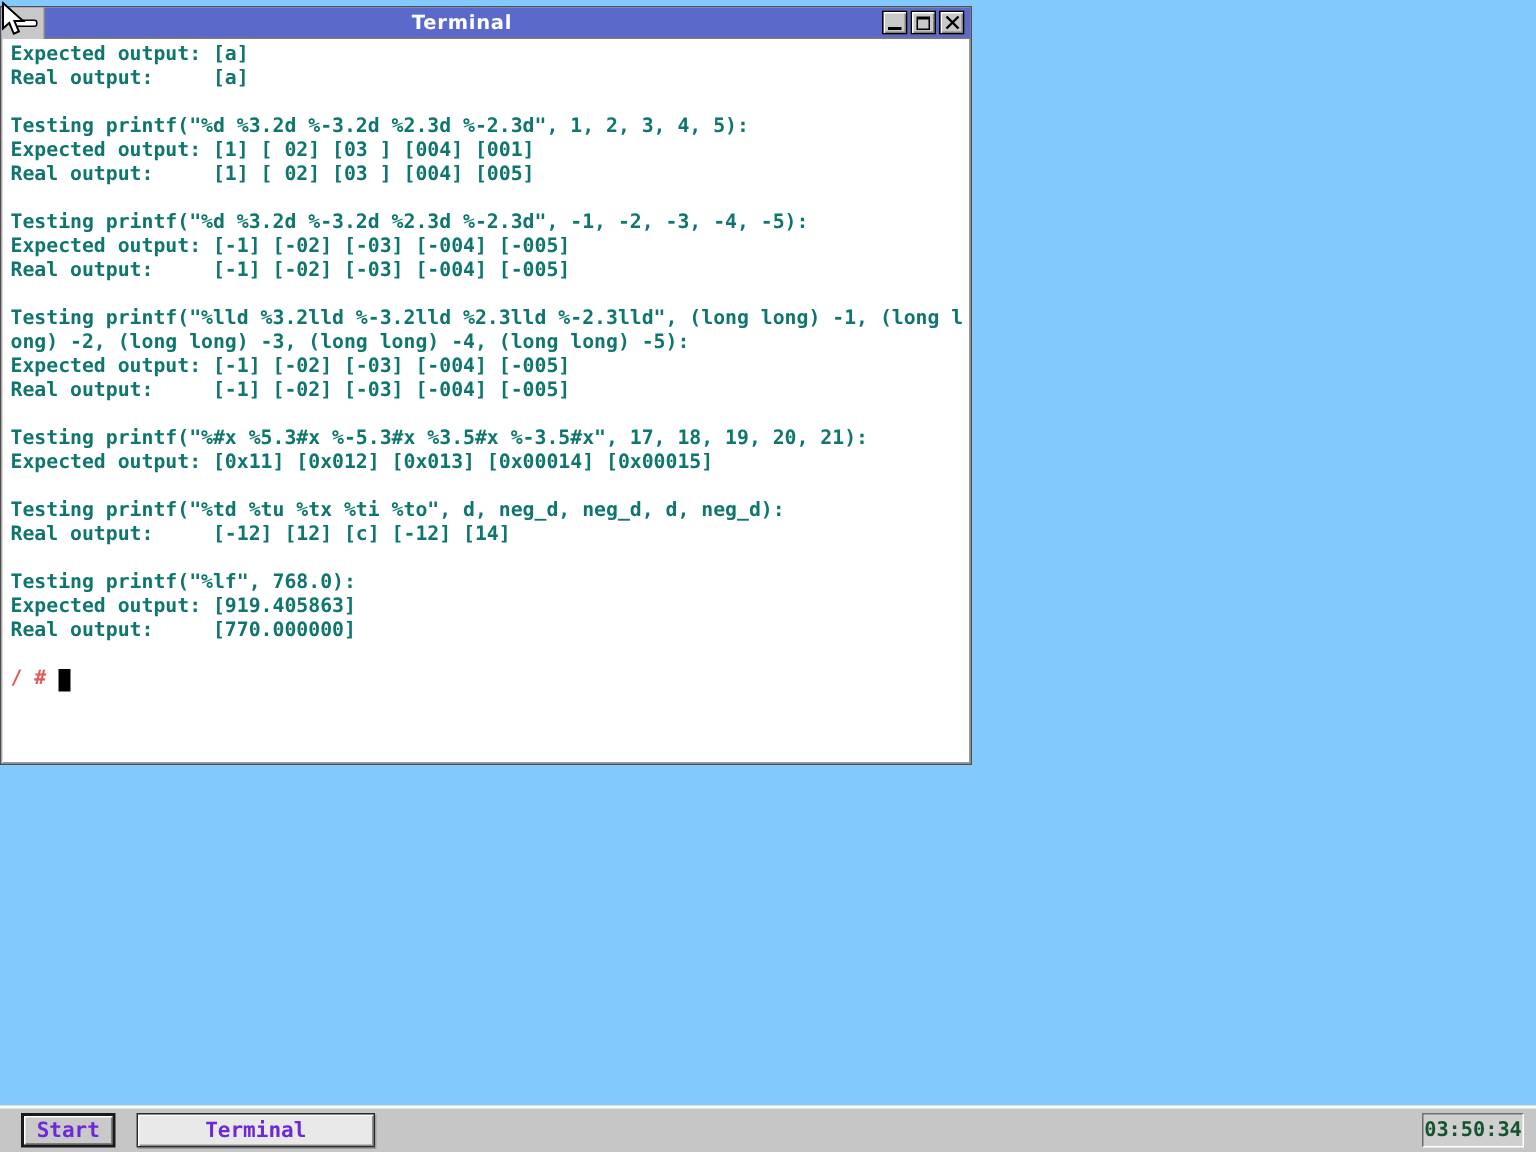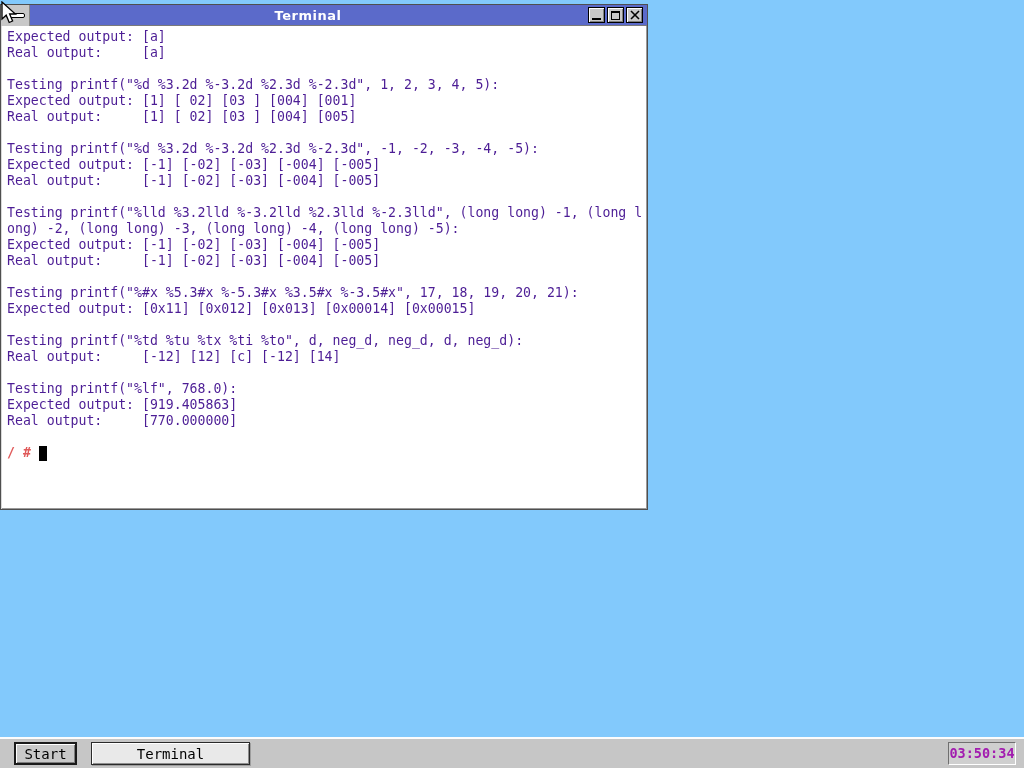--- a/index.html
+++ b/index.html
@@ -73,24 +73,24 @@
     position: absolute;
     left: 2px; right: 2px; top: 22px; bottom: 2px;
     background: #ffffff;
     padding: 2px 0 0 4px;
     overflow: hidden;
     cursor: text;
   }
   .term-line {
     white-space: pre;
     font-family: "DejaVu Sans Mono", monospace;
-    font-weight: normal;
+    font-weight: bold;
     font-size: 13.2px;
     line-height: 16px;
-    color: #4c1d95;
+    color: #0f766e;
   }
   .prompt-line {
     display: flex;
     align-items: center;
     height: 16px;
   }
   .prompt {
     white-space: pre;
     font-weight: bold;
     font-size: 13.2px;
@@ -109,23 +109,23 @@
     left: 0; bottom: 0;
     width: 1024px; height: 31px;
     background: #c6c6c6;
     border-top: 2px solid #fcfcfc;
     display: flex;
     align-items: center;
   }
   .tb-button {
     height: 23px;
     font-family: "DejaVu Sans Mono", monospace;
-    font-weight: normal;
+    font-weight: bold;
     font-size: 14px;
-    color: #000000;
+    color: #6d28d9;
     text-align: center;
     cursor: default;
   }
   .start-btn {
     width: 63px;
     margin-left: 14px;
     background: #c9c9c9;
     border: 2px solid #1a1a1a;
     box-shadow: inset 1px 1px 0 #ffffff, inset -1px -1px 0 #7d7d7d;
   }
@@ -140,21 +140,21 @@
     margin-left: auto;
     margin-right: 8px;
     width: 68px; height: 23px;
     background: #cfcfcf;
     border: 1px solid;
     border-color: #6f6f6f #ffffff #ffffff #6f6f6f;
     font-weight: bold;
     font-size: 13.5px;
     line-height: 21px;
     text-align: center;
-    color: #a21caf;
+    color: #14532d;
   }
 
   
   .mouse-cursor {
     position: absolute;
     left: 0px; top: 1px;
     pointer-events: none;
   }
 </style>
 </head>

